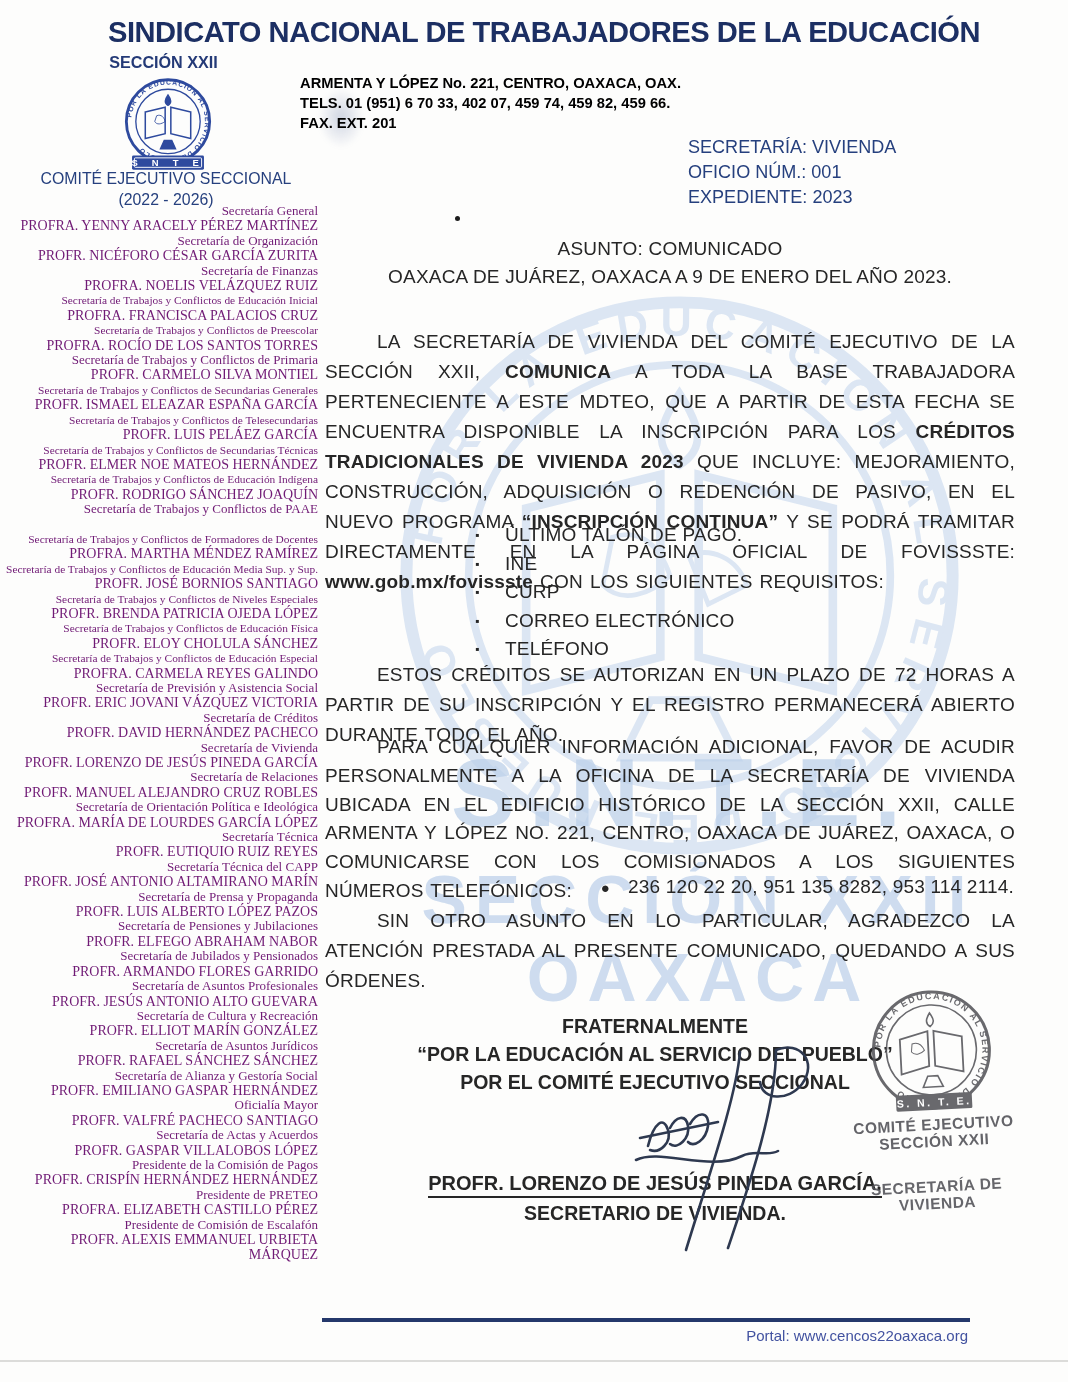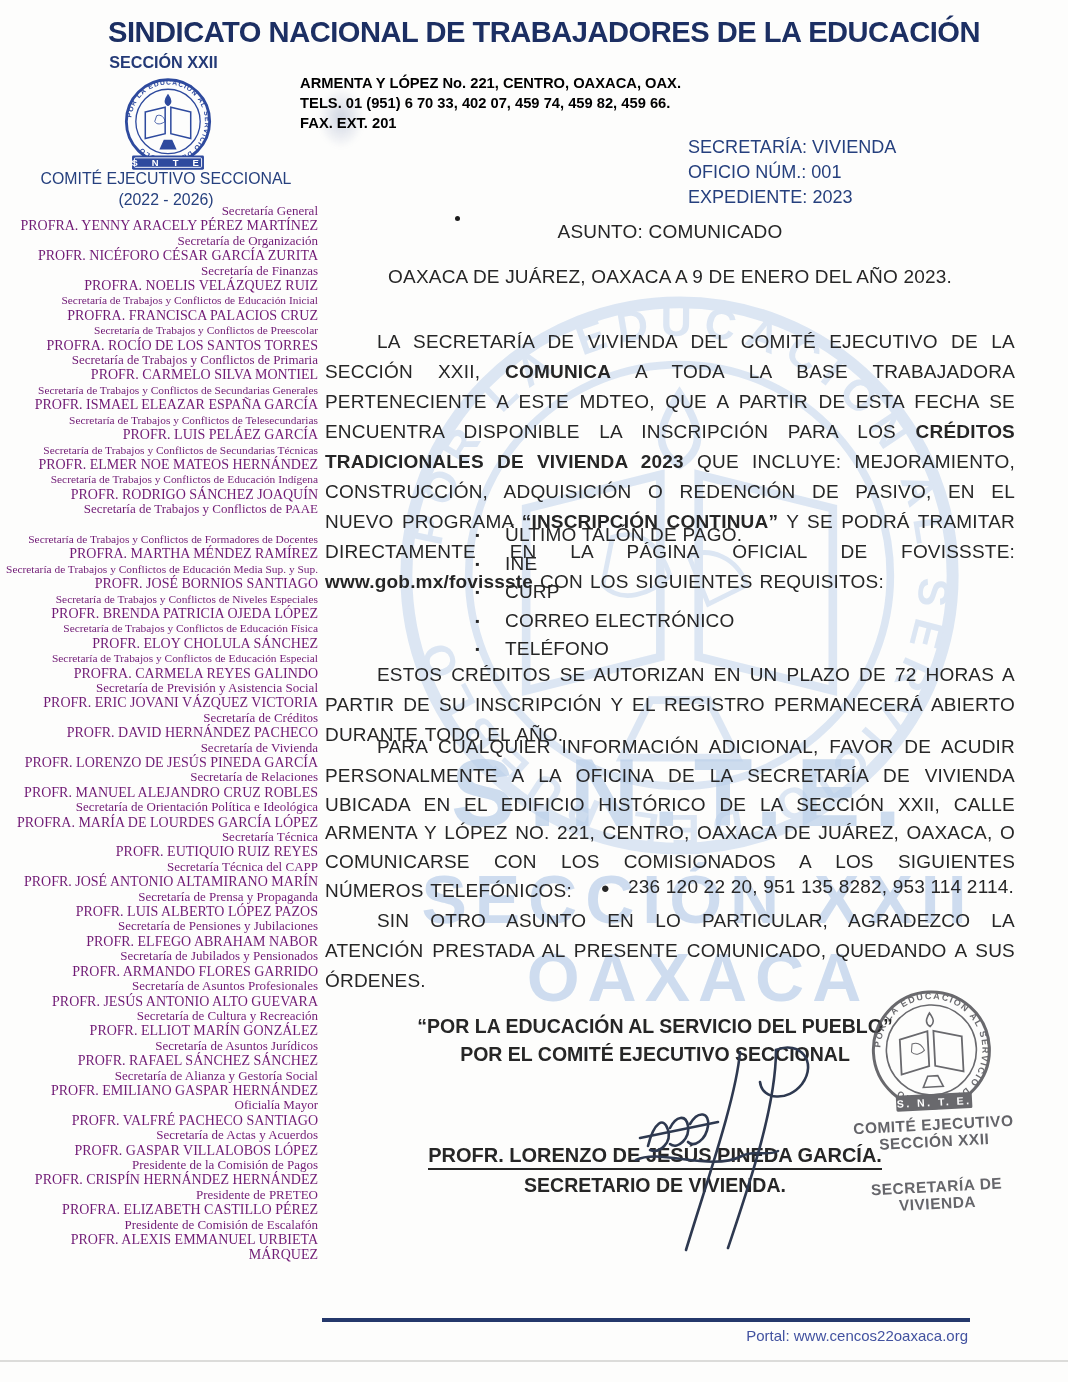--- a/index.html
+++ b/index.html
@@ -50,21 +50,21 @@
   .officers {
     position:absolute; z-index:2; left:6px; top:204px; width:312px;
     text-align:right; font-family:"Liberation Serif", serif; color:#701a75;
   }
   .officers .role   { font-size:13px;  line-height:14.4px; }
   .officers .role.compact { font-size:11.4px; }
   .officers .pname  { font-size:14px;  line-height:15.4px; min-height:15.4px; }
   
   .bodycol { position:absolute; z-index:2; left:325px; width:690px; }
   .center { text-align:center; }
-  .subject  { top:221px; font-size:19px; letter-spacing:.2px; }
+  .subject  { top:238px; font-size:19px; letter-spacing:.2px; }
   .dateline { top:266px; font-size:19px; letter-spacing:.2px; }
   .para {
     font-size:19px; line-height:30px; text-align:justify;
     letter-spacing:.2px; word-spacing:1.5px; text-indent:52px;
   }
   .p1 { top:327px; }
   .p2 { top:660px; }
   .p3 { top:733px; line-height:28.8px; }
   .p4 { top:906px; }
   .bold { font-weight:700; }
@@ -365,20 +365,21 @@
   <div class="bodycol para p2">ESTOS CRÉDITOS SE AUTORIZAN EN UN PLAZO DE 72 HORAS A PARTIR DE SU INSCRIPCIÓN Y EL REGISTRO PERMANECERÁ ABIERTO DURANTE TODO EL AÑO.</div>
   <div class="bodycol para p3">PARA CUALQUIER INFORMACIÓN ADICIONAL, FAVOR DE ACUDIR PERSONALMENTE A LA OFICINA DE LA SECRETARÍA DE VIVIENDA UBICADA EN EL EDIFICIO HISTÓRICO DE LA SECCIÓN XXII, CALLE ARMENTA Y LÓPEZ NO. 221, CENTRO, OAXACA DE JUÁREZ, OAXACA, O COMUNICARSE CON LOS COMISIONADOS A LOS SIGUIENTES NÚMEROS TELEFÓNICOS:</div>
 
   <div class="bodycol phoneline" style="width:520px;text-align:right;">
     <span class="dot">●</span><span>236 120 22 20, 951 135 8282, 953 114 2114.</span>
   </div>
 
   <div class="bodycol para p4">SIN OTRO ASUNTO EN LO PARTICULAR, AGRADEZCO LA ATENCIÓN PRESTADA AL PRESENTE COMUNICADO, QUEDANDO A SUS ÓRDENES.</div>
 
   <div class="closing">
+    <div class="l1">FRATERNALMENTE</div>
     <div class="l2">“POR LA EDUCACIÓN AL SERVICIO DEL PUEBLO”</div>
     <div class="l3">POR EL COMITÉ EJECUTIVO SECCIONAL</div>
     <div><span class="sig-name">PROFR. LORENZO DE JESÚS PINEDA GARCÍA.</span></div>
     <div class="sig-title">SECRETARIO DE VIVIENDA.</div>
   </div>
 
   <svg class="signature-svg" viewBox="0 0 240 218">
     <g fill="none" stroke="#2e3950" stroke-width="2.6" stroke-linecap="round">
       <path d="M150 14 C146 60 118 140 96 212"></path>
       <path d="M186 12 C186 70 158 150 138 210"></path>

